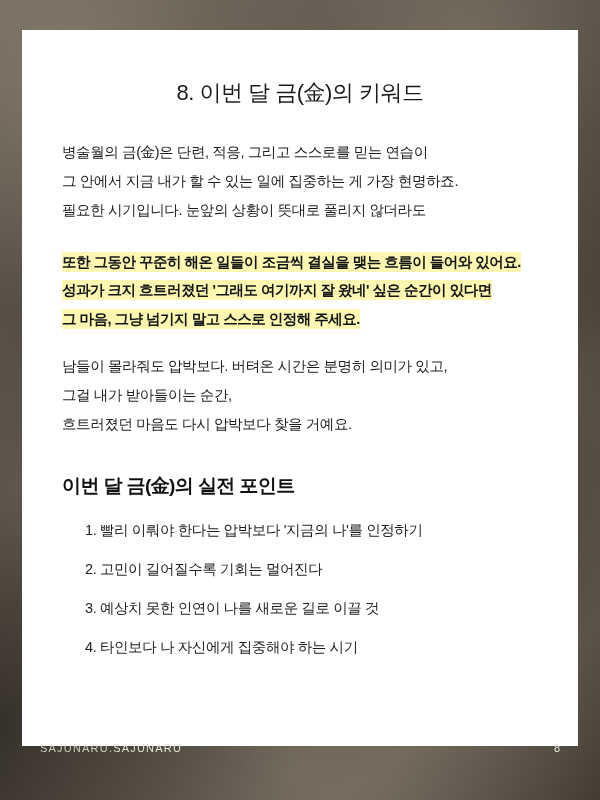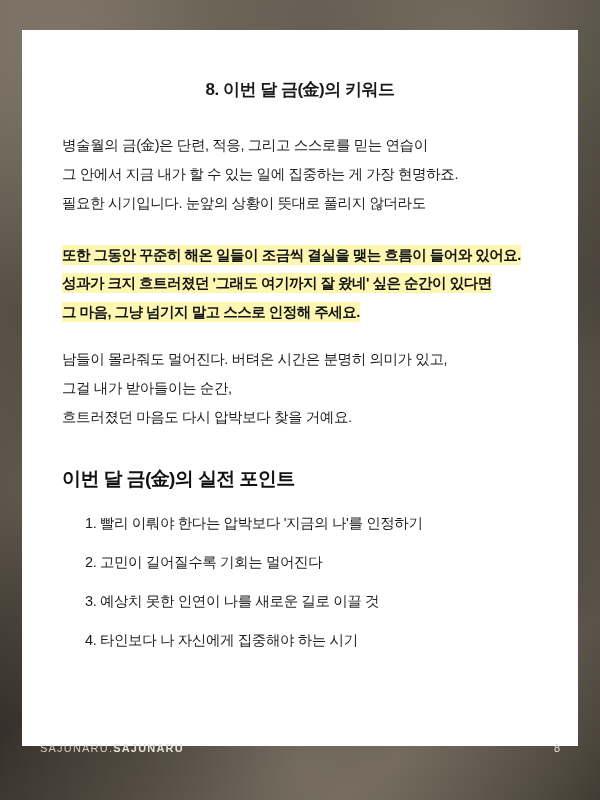--- a/index.html
+++ b/index.html
@@ -33,22 +33,22 @@
     left: 22px;
     top: 30px;
     width: 556px;
     height: 716px;
     background: #ffffff;
     box-sizing: border-box;
     padding: 38px 40px 0 40px;
   }
   .title {
     text-align: center;
-    font-size: 17px;
-    font-weight: bold;
+    font-size: 22px;
+    font-weight: normal;
     color: #1a1a1a;
     letter-spacing: -0.5px;
     margin: 10px 0 30px 0;
     white-space: nowrap;
   }
   .para {
     font-size: 14.5px;
     line-height: 2.0;
     color: #1d1d1d;
     letter-spacing: -0.4px;
@@ -102,21 +102,21 @@
     justify-content: space-between;
     padding: 0 18px 6px 18px;
     box-sizing: border-box;
   }
   .brand {
     font-size: 11px;
     letter-spacing: 1.2px;
     color: #e8e4dc;
   }
   .brand .light { font-weight: normal; opacity: 0.85; }
-  .brand .bold { font-weight: bold; margin-top: 12px; }
+  .brand .bold { font-weight: normal; margin-top: 12px; }
   .page-num {
     font-size: 11px;
     color: #e8e4dc;
     font-weight: normal;
   }
 </style>
 </head>
 <body>
 
 <div class="slide">
@@ -135,21 +135,21 @@
 
     <div class="highlight-block">
       <span class="ln"><span class="hl">또한 그동안 꾸준히 해온 일들이 조금씩 결실을 맺는 흐름이 들어와 있어요.</span></span>
       <span class="ln"><span class="hl">성과가 크지 흐트러졌던 '그래도 여기까지 잘 왔네' 싶은 순간이 있다면</span></span>
       <span class="ln"><span class="hl">그 마음, 그냥 넘기지 말고 스스로 인정해 주세요.</span></span>
     </div>
 
     <div class="spacer-md"></div>
 
     <div class="para">
-      <span class="ln">남들이 몰라줘도 멀어진다. 버텨온 시간은 분명히 의미가 있고,</span>
+      <span class="ln">남들이 몰라줘도 압박보다. 버텨온 시간은 분명히 의미가 있고,</span>
       <span class="ln">그걸 내가 받아들이는 순간,</span>
       <span class="ln">흐트러졌던 마음도 다시 압박보다 찾을 거예요.</span>
     </div>
 
     <div class="subhead">이번 달 금(金)의 실전 포인트</div>
 
     <ul class="points">
       <li>1. 빨리 이뤄야 한다는 압박보다 '지금의 나'를 인정하기</li>
       <li>2. 고민이 길어질수록 기회는 멀어진다</li>
       <li>3. 예상치 못한 인연이 나를 새로운 길로 이끌 것</li>

